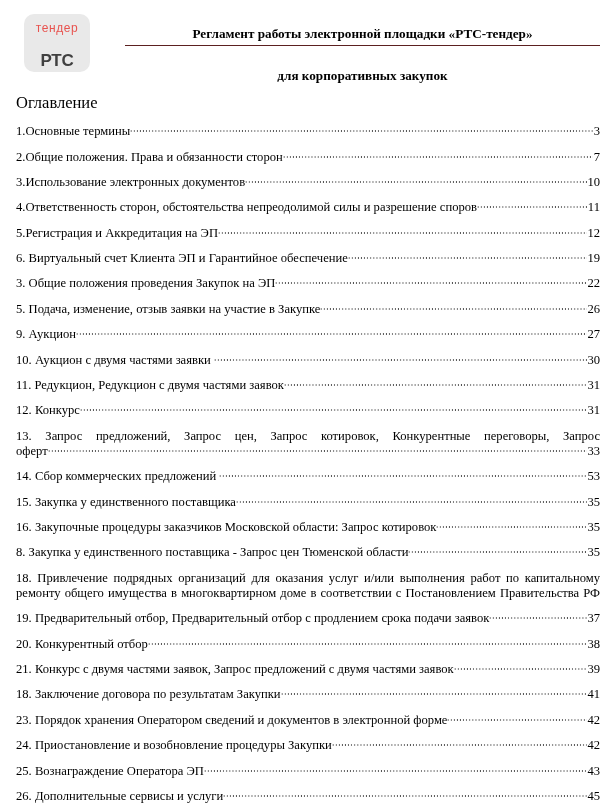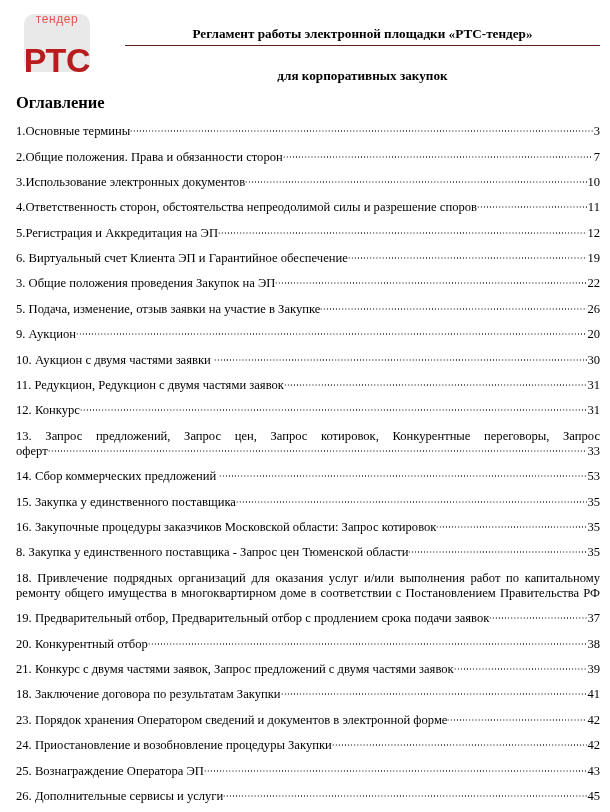--- a/index.html
+++ b/index.html
@@ -39,23 +39,23 @@
   .logo-sub {
     font-family: "Liberation Sans", "DejaVu Sans", sans-serif;
     font-size: 12px;
     letter-spacing: 0.6px;
     color: #e8534f;
     line-height: 1;
     margin-bottom: 1px;
   }
   .logo-main {
     font-family: "Liberation Sans", "DejaVu Sans", sans-serif;
-    font-size: 34px;
+    font-size: 17px;
     font-weight: bold;
-    color: #b91c1c;
+    color: #404040;
     line-height: 1;
     letter-spacing: -0.3px;
     margin-top: 17px;
   }
 
   .title-block {
     position: absolute;
     left: 125px;
     right: 10px;
     top: 26px;
@@ -78,21 +78,21 @@
     line-height: 16px;
     margin-top: 22px;
   }
 
   
   .contents {
     padding: 0 10px 0 16px;
   }
   .contents-heading {
     font-size: 16.5px;
-    font-weight: bold;
+    font-weight: normal;
     margin: 8px 0 12px 0;
     line-height: 1.1;
   }
 
   .toc-list {
     list-style: none;
     margin: 0;
     padding: 0;
   }
   .toc-entry {
@@ -206,21 +206,21 @@
         <span class="toc-tail">
           <span class="toc-text">5. Подача, изменение, отзыв заявки на участие в Закупке</span>
           <span class="toc-leader"></span>
           <span class="toc-page">26</span>
         </span>
       </li>
       <li class="toc-entry">
         <span class="toc-tail">
           <span class="toc-text">9. Аукцион</span>
           <span class="toc-leader"></span>
-          <span class="toc-page">20</span>
+          <span class="toc-page">27</span>
         </span>
       </li>
       <li class="toc-entry">
         <span class="toc-tail">
           <span class="toc-text">10. Аукцион с двумя частями заявки </span>
           <span class="toc-leader"></span>
           <span class="toc-page">30</span>
         </span>
       </li>
       <li class="toc-entry">

